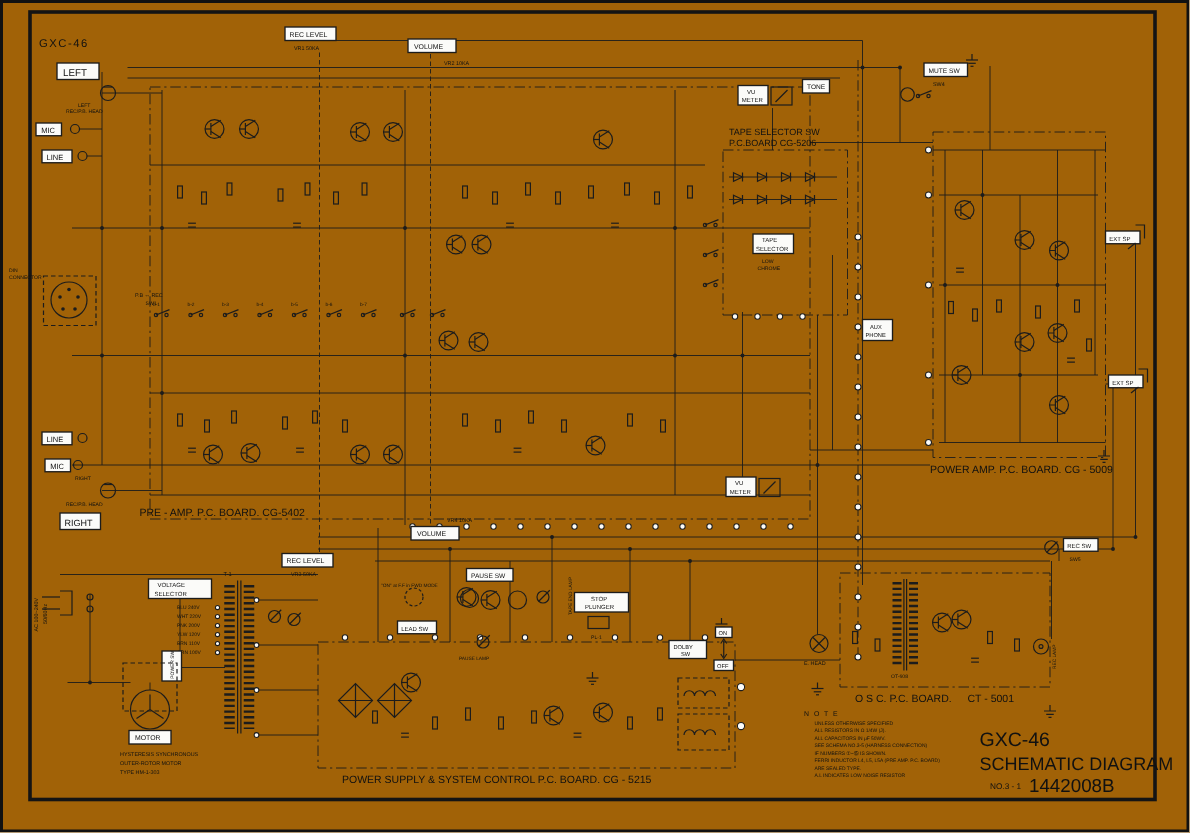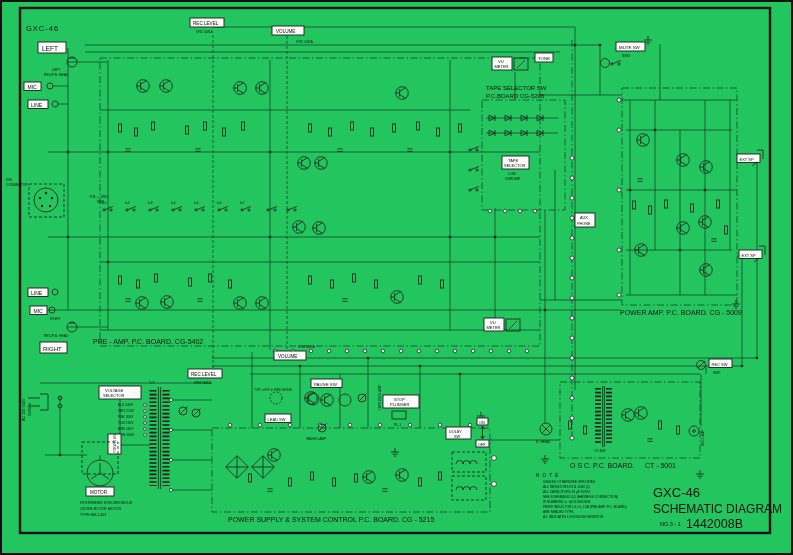--- a/index.html
+++ b/index.html
@@ -1,16 +1,16 @@
 <!DOCTYPE html>
 <html><head>
 <meta charset="utf-8">
 <style>
   html,body{margin:0;padding:0;background:#e8e8e6;}
-  .stage{position:relative;width:793px;height:555px;background:#22c55e;overflow:hidden;
+  .stage{position:relative;width:793px;height:555px;background:#a16207;overflow:hidden;
          font-family:"Liberation Sans", sans-serif;}
   svg{position:absolute;left:0;top:0;}
   .ink{stroke:#1c1c1c;fill:none;stroke-width:.6;}
   .sym{stroke:#1c1c1c;fill:none;stroke-width:.8;}
   .t{font-family:"Liberation Sans",sans-serif;fill:#111;stroke:none;}
   .lblbox{fill:#fbfbf9;stroke:#1c1c1c;stroke-width:.9;}
   .dash{stroke-dasharray:7 2.5 1.5 2.5;}
   .dot{fill:#1c1c1c;stroke:none;}
   .pin{fill:#fbfbf9;stroke:#1c1c1c;stroke-width:.7;}
 </style>

